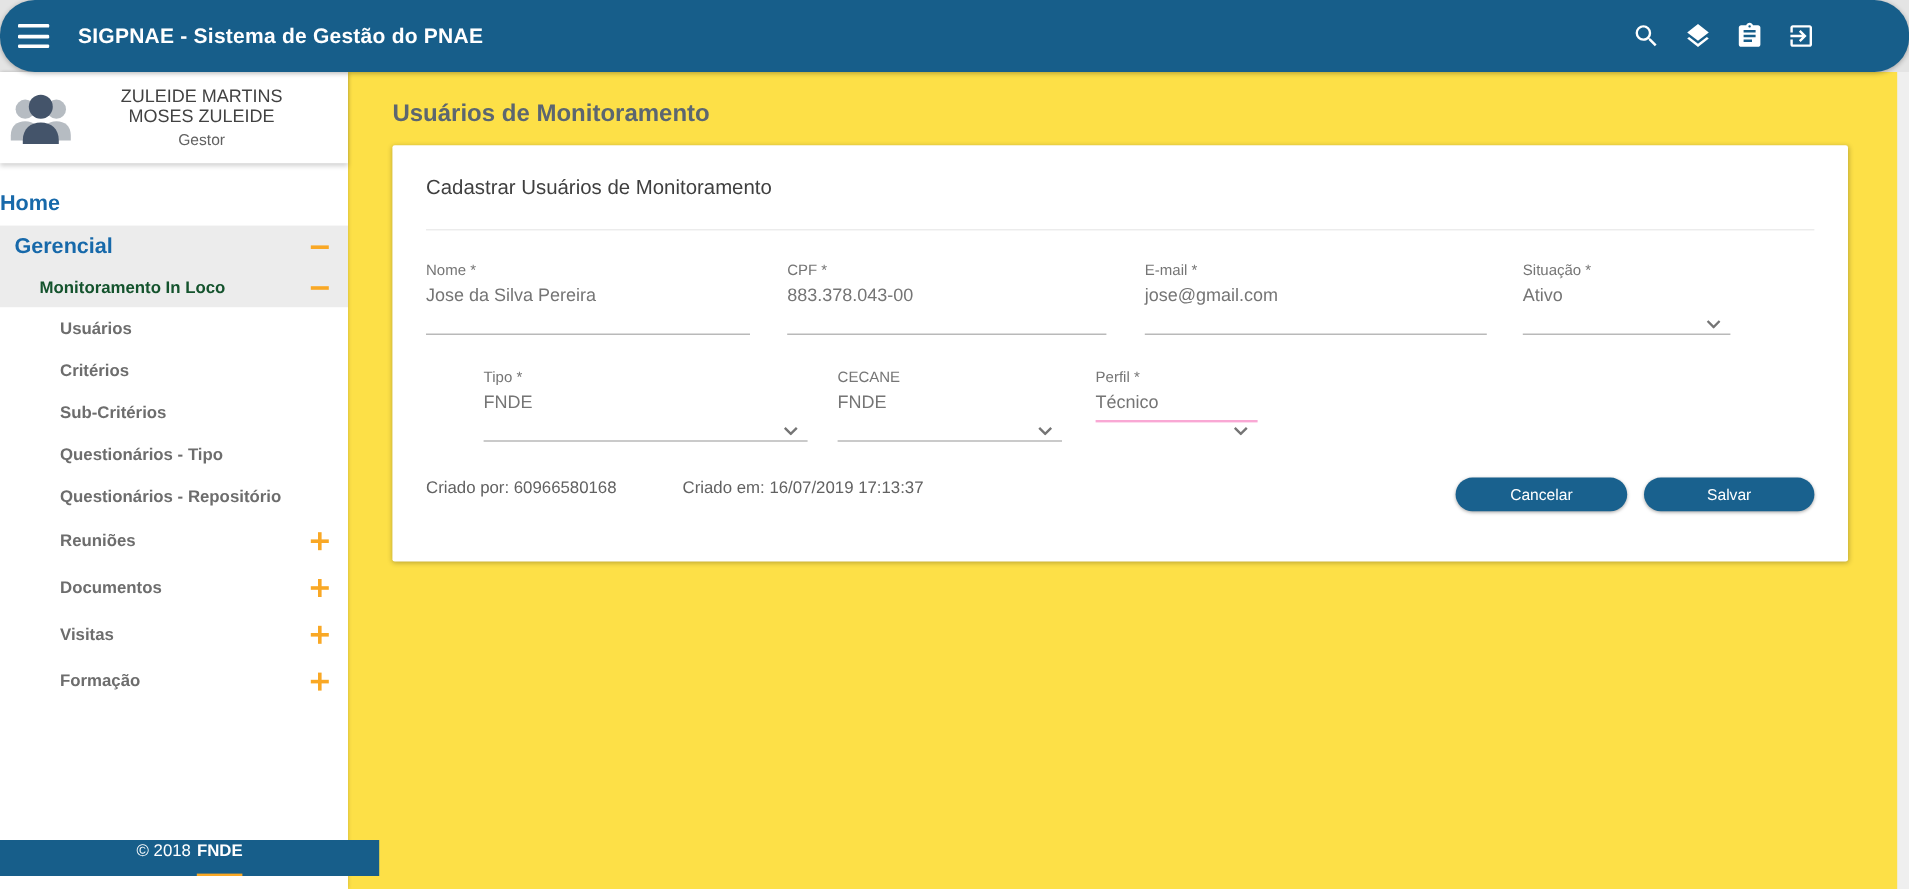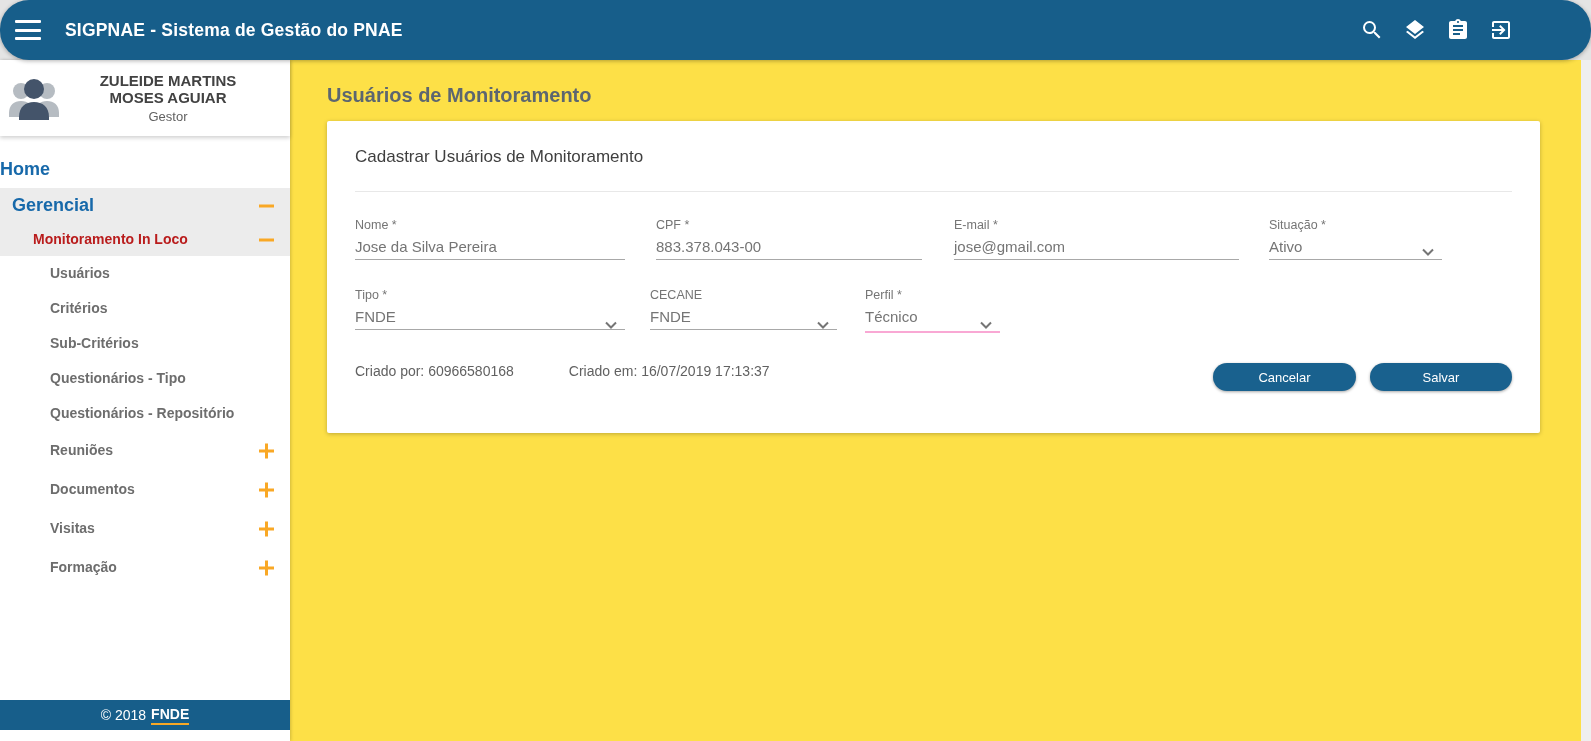--- a/index.html
+++ b/index.html
@@ -18,65 +18,65 @@
   .tb-icon { width:24px; height:24px; cursor:pointer; }
   .tb-icon svg { width:24px; height:24px; fill:#fff; }
 
   
   .sidebar { position:absolute; left:0; top:60px; width:290px; height:681px;
     background:#fff; z-index:20; box-shadow:1px 0 3px rgba(0,0,0,.18); }
   .profile { height:76px; background:#fff; display:flex; align-items:center;
     box-shadow:0 2px 4px rgba(0,0,0,.18); position:relative; z-index:2; }
   .avatar { width:52px; height:46px; margin-left:8px; flex:0 0 auto; }
   .profile-text { flex:1; text-align:center; padding-right:14px; }
-  .profile-name { font-size:15px; color:#424242; line-height:17px;font-weight:bold; }
+  .profile-name { font-size:15px; color:#424242; line-height:17px; }
   .profile-role { font-size:13px; color:#616161; margin-top:3px; }
 
   .menu { padding-top:14px; }
   .menu-item { position:relative; cursor:pointer; }
   .mi-home { height:38px; line-height:38px; 
     color:#1769aa; font-size:18px; font-weight:bold; }
   .group-block { background:#ececec; }
   .mi-gerencial { height:35px; line-height:35px; padding-left:12px;
     color:#1769aa; font-size:18px; font-weight:bold; }
   .mi-monitoramento { height:33px; line-height:33px; padding-left:33px;
-    color:#b91c1c; font-size:14px; font-weight:bold; }
+    color:#14532d; font-size:14px; font-weight:bold; }
   .mi-sub { height:35px; line-height:35px; padding-left:50px;
     color:#6d6d6d; font-size:14px; font-weight:600; }
   .mi-plus { height:39px; line-height:39px; padding-left:50px;
     color:#6d6d6d; font-size:14px; font-weight:700; }
   .toggle { position:absolute; right:16px; top:50%; width:15px; height:15px;
     transform:translateY(-50%); }
   .minus-glyph::before { content:""; position:absolute; left:0; top:6.5px;
     width:15px; height:2.5px; background:#f9a825; }
   .plus-glyph::before { content:""; position:absolute; left:0; top:6.5px;
     width:15px; height:2.5px; background:#f9a825; }
   .plus-glyph::after { content:""; position:absolute; left:6.3px; top:0;
     width:2.5px; height:15px; background:#f9a825; }
 
-  .side-footer { position:absolute; left:0; bottom:11px; width:290px; height:30px;
+  .side-footer { position:absolute; left:0; bottom:11px; width:316px; height:30px;
     background:#175e8a; color:#fff; font-size:14px;
-    display:flex; align-items:center; justify-content:center; gap:5px; }
+    display:flex; justify-content:center; gap:5px; }
   .brand-link { font-weight:bold; color:#fff; border-bottom:2px solid #f9a825;
     padding-bottom:1px; cursor:pointer; }
 
   
   .main { position:absolute; left:290px; top:60px; width:1301px; height:681px;
     background:#fde047; }
   .scroll-strip { position:absolute; right:0; top:0; width:10px; height:681px; background:#efefef; }
   .page-title { margin:24px 0 0 37px; font-size:20px; font-weight:bold; color:#5c6670; }
   .card { margin:14px 51px 0 37px; background:#fff; border-radius:2px;
     box-shadow:0 1px 4px rgba(0,0,0,.25); padding:26px 28px 42px 28px; }
   .card-title { font-size:17px; color:#3f3f3f; }
   .card-divider { height:1px; background:#e8e8e8; margin-top:24px; }
 
   .form-row { display:flex; margin-top:26px; }
   .field { position:relative; }
   .f-label { font-size:12.5px; color:#757575; }
-  .f-value { font-size:15px; color:#757575; margin-top:6px; padding-bottom:4px;
+  .f-value { font-size:15px; color:#757575; margin-top:6px; padding-bottom:23px;
     border-bottom:1px solid #a8a8a8; white-space:nowrap; }
   .field.is-select .f-value { cursor:pointer; }
   .field.focused .f-value { border-bottom:2px solid #f9a8d4; padding-bottom:6px; }
   .chev { position:absolute; right:8px; bottom:10px; width:12px; height:8px; }
   .chev svg { width:12px; height:8px; stroke:#757575; fill:none; stroke-width:2; }
 
   .w-nome { width:270px; margin-right:31px; }
   .w-cpf  { width:266px; margin-right:32px; }
   .w-email{ width:285px; margin-right:30px; }
   .w-sit  { width:173px; }
@@ -132,21 +132,21 @@
     <svg class="avatar" viewBox="0 0 52 46">
       <circle cx="13" cy="16" r="8" fill="#b6bcc2"></circle>
       <path d="M1 38c0-8 5-12 12-12s12 4 12 12v4H1z" fill="#b6bcc2"></path>
       <circle cx="39" cy="16" r="8" fill="#b6bcc2"></circle>
       <path d="M27 38c0-8 5-12 12-12s12 4 12 12v4H27z" fill="#b6bcc2"></path>
       <circle cx="26" cy="14" r="10" fill="#44546a"></circle>
       <path d="M11 42c0-10 6.5-15 15-15s15 5 15 15v3H11z" fill="#44546a"></path>
     </svg>
     <div class="profile-text">
       <div class="profile-name">ZULEIDE MARTINS</div>
-      <div class="profile-name">MOSES AGUIAR</div>
+      <div class="profile-name">MOSES ZULEIDE</div>
       <div class="profile-role">Gestor</div>
     </div>
   </div>
 
   <nav class="menu">
     <div class="menu-item mi-home">Home</div>
 
     <div class="group-block">
       <div class="menu-item mi-gerencial">
         <span>Gerencial</span>
@@ -211,21 +211,21 @@
       </div>
       <div class="field w-sit is-select">
         <div class="f-label">Situação *</div>
         <div class="f-value">Ativo</div>
         <span class="chev"><svg viewBox="0 0 12 8">
               <path d="M1 1.5 6 6.5 11 1.5"></path>
             </svg></span>
       </div>
     </div>
 
-    <div class="form-row" style="margin-top:28px;">
+    <div class="form-row" style="margin-top:28px;margin-left:48px;">
       <div class="field w-tipo is-select">
         <div class="f-label">Tipo *</div>
         <div class="f-value">FNDE</div>
         <span class="chev"><svg viewBox="0 0 12 8">
               <path d="M1 1.5 6 6.5 11 1.5"></path>
             </svg></span>
       </div>
       <div class="field w-cec is-select">
         <div class="f-label">CECANE</div>
         <div class="f-value">FNDE</div>

